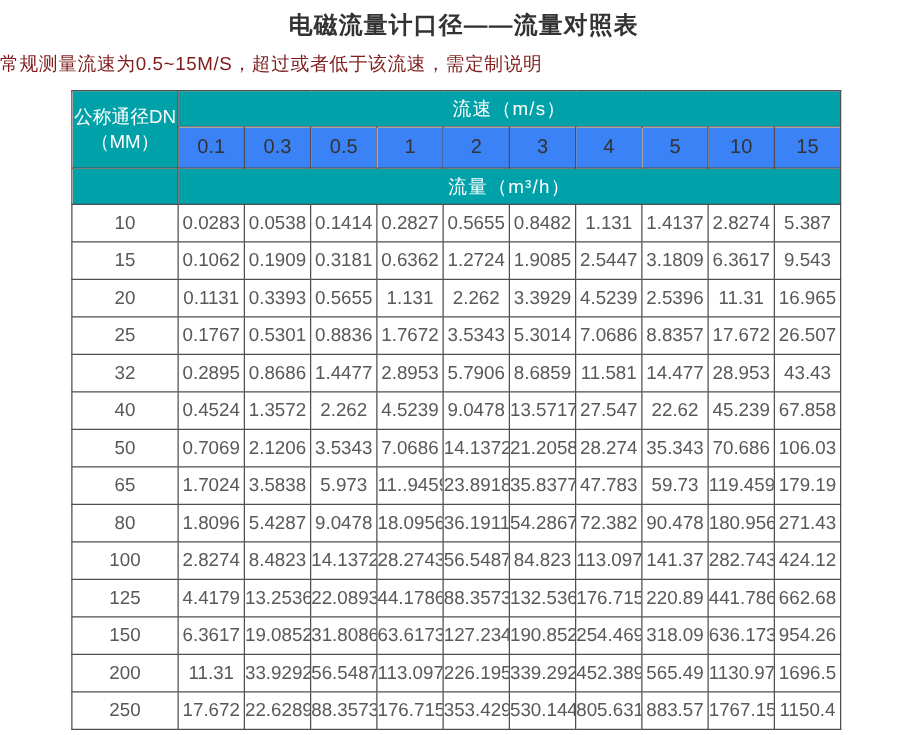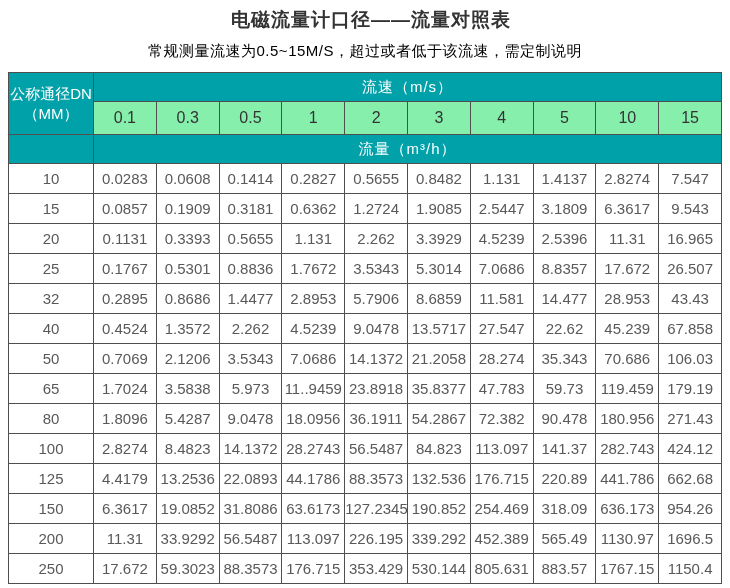--- a/index.html
+++ b/index.html
@@ -19,30 +19,29 @@
   .title {
     text-align: center;
     font-size: 19px;
     font-weight: bold;
     color: #333333;
     padding-top: 7px;
     letter-spacing: 1px;
     padding-left: 12px;
   }
   .subtitle {
-    text-align: center;
     font-size: 15px;
-    color: #000000;
+    color: #7f1d1d;
     margin-top: 9px;
     letter-spacing: 0.5px;
   }
   table.flow-table {
     border-collapse: collapse;
     table-layout: fixed;
-    width: 714px;
+    width: 616px;
     margin: 11px auto 0 auto;
   }
   .flow-table col.col-dn { width: 85px; }
   .flow-table th, .flow-table td {
     border: 1px solid #4f4f4f;
     text-align: center;
     vertical-align: middle;
     padding: 0;
     overflow: hidden;
     white-space: nowrap;
@@ -56,21 +55,21 @@
     font-size: 15px;
     height: 29px;
     letter-spacing: 1px;
   }
   .dn-th {
     font-size: 15px;
     line-height: 20px;
   }
   tr.speed-values-row th {
     height: 33px;
-    background: #86efac;
+    background: #3b82f6;
     color: #333333;
     font-weight: normal;
     font-size: 16px;
   }
   tr.flow-header-row th { height: 29px; }
   tbody td {
     height: 30px;
     font-size: 15px;
     color: #595959;
     background: #ffffff;
@@ -119,33 +118,33 @@
         </tr>
       <tr class="flow-header-row">
         <th class="teal"></th>
         <th class="teal span-th" colspan="10">流量（m³/h）</th>
       </tr>
     </thead>
     <tbody id="table-body">
         <tr>
           <td>10</td>
           <td>0.0283</td>
-          <td>0.0608</td>
+          <td>0.0538</td>
           <td>0.1414</td>
           <td>0.2827</td>
           <td>0.5655</td>
           <td>0.8482</td>
           <td>1.131</td>
           <td>1.4137</td>
           <td>2.8274</td>
-          <td>7.547</td>
+          <td>5.387</td>
         </tr>
         <tr>
           <td>15</td>
-          <td>0.0857</td>
+          <td>0.1062</td>
           <td>0.1909</td>
           <td>0.3181</td>
           <td>0.6362</td>
           <td>1.2724</td>
           <td>1.9085</td>
           <td>2.5447</td>
           <td>3.1809</td>
           <td>6.3617</td>
           <td>9.543</td>
         </tr>
@@ -288,21 +287,21 @@
           <td>226.195</td>
           <td>339.292</td>
           <td>452.389</td>
           <td>565.49</td>
           <td>1130.97</td>
           <td>1696.5</td>
         </tr>
         <tr>
           <td>250</td>
           <td>17.672</td>
-          <td>59.3023</td>
+          <td>22.6289</td>
           <td>88.3573</td>
           <td>176.715</td>
           <td>353.429</td>
           <td>530.144</td>
           <td>805.631</td>
           <td>883.57</td>
           <td>1767.15</td>
           <td>1150.4</td>
         </tr>
       </tbody>

